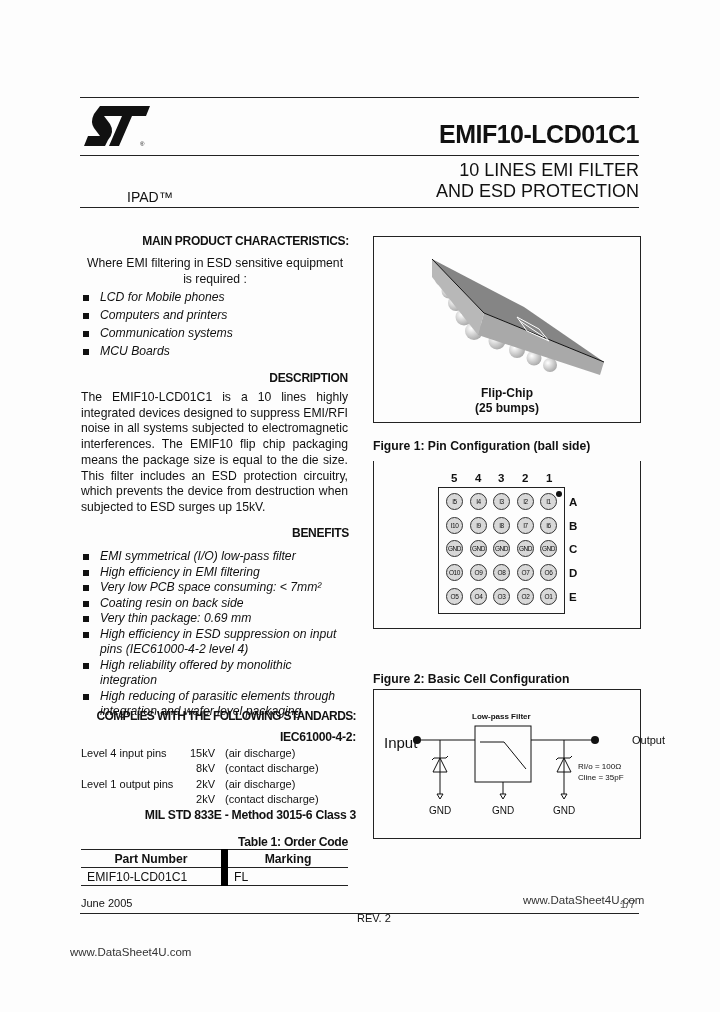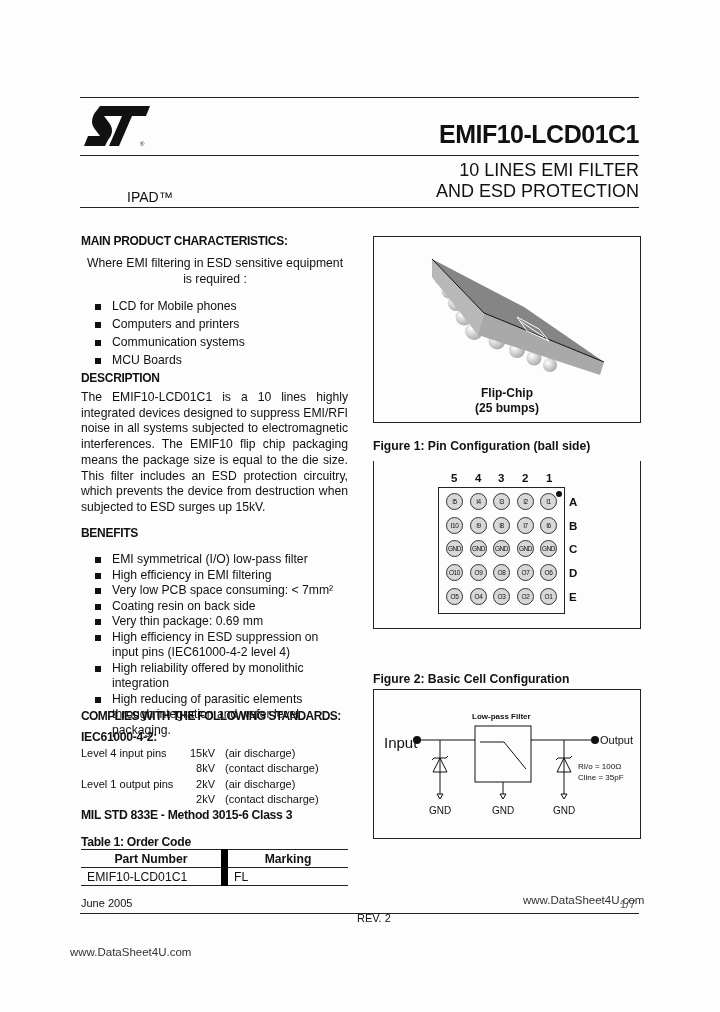--- a/index.html
+++ b/index.html
@@ -5,24 +5,24 @@
   html, body { margin: 0; padding: 0; }
   body {
     width: 720px; height: 1012px; background: #fdfdfd; position: relative;
     font-family: "Liberation Sans", sans-serif; color: #111; overflow: hidden;
   }
   .abs { position: absolute; }
   .hr { position: absolute; left: 80px; width: 559px; height: 1px; background: #222; }
   .title { left: 380px; width: 259px; top: 120px; text-align: right; font-size: 25px; font-weight: bold; letter-spacing: -0.5px; }
   .subtitle { left: 380px; width: 259px; top: 160px; text-align: right; font-size: 18px; line-height: 21px; }
   .ipad { left: 127px; top: 189px; font-size: 14px; }
-  .h { font-weight: bold; font-size: 12px; letter-spacing: -0.3px; }
+  .h { font-weight: bold; font-size: 12px; letter-spacing: -0.3px; text-align: right; }
   .txt { font-size: 12.2px; line-height: 16px; text-align: center; }
   .just { text-align: justify; }
-  ul.b { list-style: none; margin: 12px; padding: 0; }
+  ul.b { list-style: none; margin: 0; padding: 0; font-style: italic; }
   ul.b li { position: relative; padding-left: 19px; font-size: 12.2px; line-height: 15.5px; }
   ul.b li::before { content: ""; position: absolute; left: 2px; top: 5px; width: 6px; height: 6px; background: #111; }
   ul.spaced li { margin-bottom: 2.4px; }
   .std-row { font-size: 11px; line-height: 15.5px; white-space: pre; }
   table.order { border-collapse: collapse; font-size: 12.2px; }
   table.order th, table.order td { padding: 1px 6px; height: 15px; }
   table.order th { font-weight: bold; text-align: center; border-top: 1px solid #222; border-bottom: 1px solid #222; }
   table.order td { border-bottom: 1px solid #222; }
   table.order .divider { border-left: 7px solid #000000; }
   .fig-title { font-weight: bold; font-size: 12.2px; }
@@ -203,21 +203,21 @@
     <polyline points="58,70 60,68 72,68 74,66" fill="none" stroke="#111" stroke-width="1"></polyline>
     <polygon points="63,104 69,104 66,109" fill="none" stroke="#111" stroke-width="1"></polygon>
 
     <line x1="190" y1="50" x2="190" y2="104" stroke="#111" stroke-width="1"></line>
     <polygon points="183,82 197,82 190,68" fill="none" stroke="#111" stroke-width="1"></polygon>
     <polyline points="182,70 184,68 196,68 198,66" fill="none" stroke="#111" stroke-width="1"></polyline>
     <polygon points="187,104 193,104 190,109" fill="none" stroke="#111" stroke-width="1"></polygon>
   </svg>
   <div class="abs" style="left:98px;top:22px;font-size:8px;font-weight:bold;">Low-pass Filter</div>
   <div class="abs" style="left:10px;top:44px;font-size:15px;">Input</div>
-  <div class="abs" style="left:226px;top:44px;font-size:11px;">Output</div>
+  <div class="abs" style="left:226px;top:44px;font-size:11px;padding-left:32px;">Output</div>
   <div class="abs" style="left:204px;top:72px;font-size:8px;">RI/o = 100Ω</div>
   <div class="abs" style="left:204px;top:83px;font-size:8px;">Cline = 35pF</div>
   <div class="abs" style="left:55px;top:115px;font-size:10px;">GND</div>
   <div class="abs" style="left:118px;top:115px;font-size:10px;">GND</div>
   <div class="abs" style="left:179px;top:115px;font-size:10px;">GND</div>
 </div>
 
 <div class="abs footer" style="left:81px;top:897px;">June 2005</div>
 <div class="abs footer" style="left:357px;top:912px;">REV. 2</div>
 <div class="abs footer" style="left:620px;top:898px;color:#555;">1/7</div>

